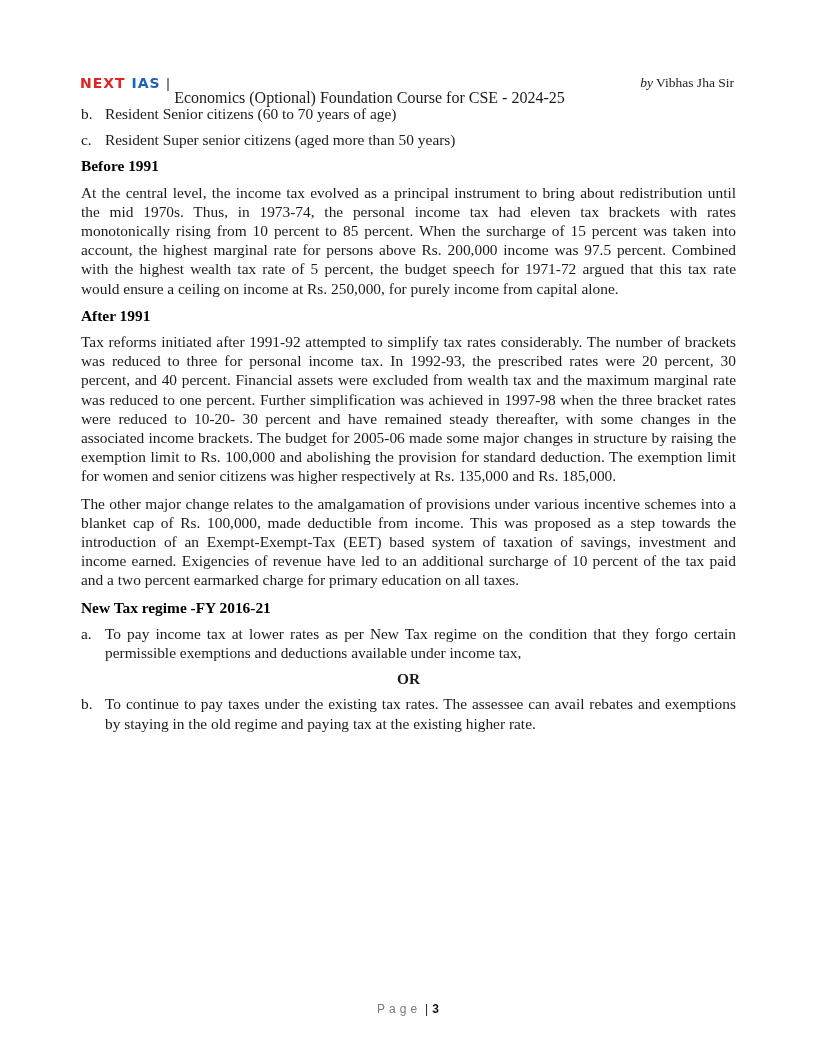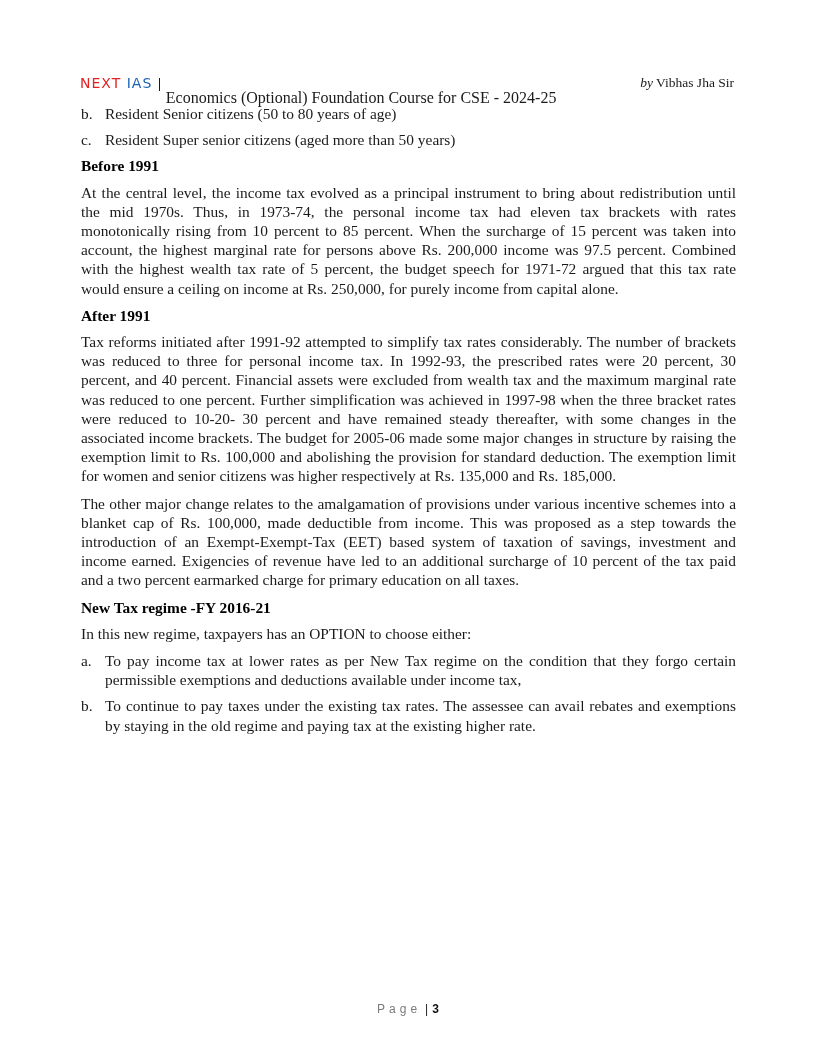--- a/index.html
+++ b/index.html
@@ -1,20 +1,20 @@
 <!DOCTYPE html>
 <html><head>
 <meta charset="utf-8">
 <style>
   html, body { margin:0; padding:0; background:#ffffff; }
   body { width:816px; height:1056px; position:relative; overflow:hidden;
          font-family:"DejaVu Serif","Liberation Serif",serif; color:#1a1a1a; }
   .header { position:absolute; left:80px; right:82px; top:74px; height:18px;
             display:flex; align-items:center; font-size:13.4px; }
-  .logo { font-family:"DejaVu Sans","Liberation Sans",sans-serif; font-weight:normal;
+  .logo { font-family:"DejaVu Sans","Liberation Sans",sans-serif; font-weight:bold;
           font-size:14px; letter-spacing:1px; }
   .logo .next { color:#e02424; }
   .logo .ias { color:#1e63b5; }
   .header .sep { margin:0 4px 0 5px; }
   .header .course { flex:1; font-family:Liberation Serif, serif; font-size:16px;margin-top:30px; }
   .header .author { font-family:"Liberation Serif",serif; font-size:13.5px;margin-left:44px; }
   .header .author i { font-style:italic; }
   .content { position:absolute; left:81px; width:655px; top:104px;
              font-family:"Liberation Serif",serif; font-size:15.4px; line-height:19.2px; }
   p { margin:0 0 8px 0; text-align:justify; }
@@ -40,40 +40,40 @@
     <span class="ias">IAS</span>
   </span>
   <span class="sep">|</span>
   <span class="course">Economics (Optional) Foundation Course for CSE - 2024-25</span>
   <span class="author"><i>by</i> <span>Vibhas Jha Sir</span></span>
 </div>
 
 <div class="content">
   <div class="item">
     <span class="lbl">b.</span>
-    <span class="txt">Resident Senior citizens (50 to 80 years of age)</span>
+    <span class="txt">Resident Senior citizens (60 to 70 years of age)</span>
   </div>
   <div class="item">
     <span class="lbl">c.</span>
     <span class="txt">Resident Super senior citizens (aged more than 50 years)</span>
   </div>
 
   <h3>Before 1991</h3>
   <p><span>At the central level, the income tax evolved as a principal instrument to bring about redistribution until the </span><b>mid 1970s</b><span>. Thus, in </span><b>1973-74</b><span>, the personal income tax had eleven tax brackets with rates monotonically rising from 10 percent to 85 percent. When the surcharge of 15 percent was taken into account, the highest marginal rate for persons above Rs. 200,000 income was 97.5 percent. Combined with the highest wealth tax rate of 5 percent, the budget speech for </span><b>1971-72</b><span> argued that this tax rate would ensure a ceiling on income at Rs. 250,000, for purely income from capital alone.</span></p>
 
   <h3>After 1991</h3>
   <p><span>Tax reforms initiated after </span><b>1991-92</b><span> attempted to simplify tax rates considerably. The number of brackets was reduced to three for personal income tax. In </span><b>1992-93,</b><span> the prescribed rates were 20 percent, 30 percent, and 40 percent. Financial assets were excluded from wealth tax and the maximum marginal rate was reduced to one percent. Further simplification was achieved in </span><b>1997-98</b><span> when the three bracket rates were reduced to 10-20- 30 percent and have remained steady thereafter, with some changes in the associated income brackets. The budget for </span><b>2005-06</b><span> made some major changes in structure by raising the exemption limit to Rs. 100,000 and abolishing the provision for standard deduction. The exemption limit for women and senior citizens was higher respectively at Rs. 135,000 and Rs. 185,000.</span></p>
   <p><span>The other major change relates to the amalgamation of provisions under various incentive schemes into a blanket cap of Rs. 100,000, made deductible from income. This was proposed as a step towards the introduction of an </span><b>Exempt-Exempt-Tax (EET)</b><span> based system of taxation of savings, investment and income earned. Exigencies of revenue have led to an additional surcharge of 10 percent of the tax paid and a two percent earmarked charge for primary education on all taxes.</span></p>
 
   <h3>New Tax regime -FY 2016-21</h3>
-  <p>In this new regime, taxpayers has an OPTION to choose either:</p>
   <div class="item">
     <span class="lbl">a.</span>
     <span class="txt">To pay income tax at lower rates as per New Tax regime on the condition that they forgo certain permissible exemptions and deductions available under income tax,</span>
   </div>
+  <div class="or">OR</div>
   <div class="item">
     <span class="lbl">b.</span>
     <span class="txt">To continue to pay taxes under the existing tax rates. The assessee can avail rebates and exemptions by staying in the old regime and paying tax at the existing higher rate.</span>
   </div>
 </div>
 
 <div class="footer">
   <span class="pg">Page</span><span class="bar">|</span><span class="num">3</span>
 </div>
 

